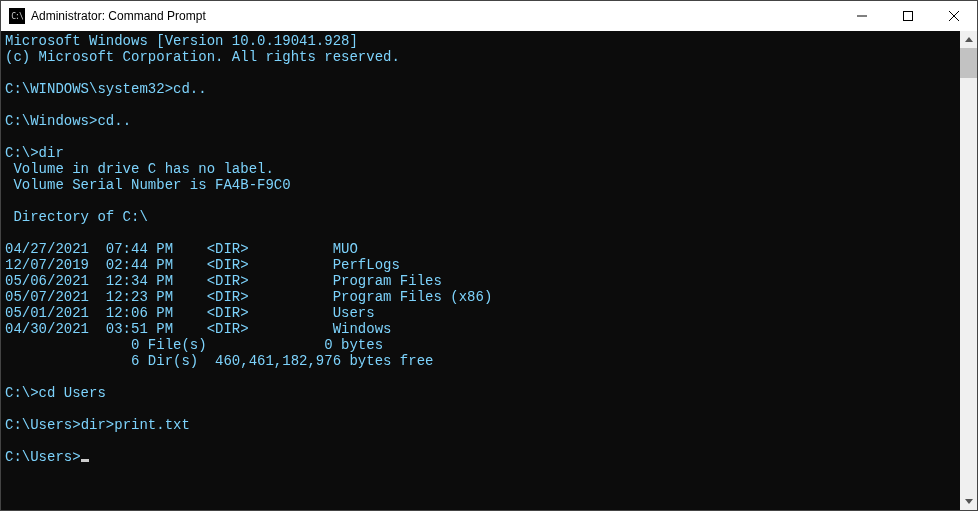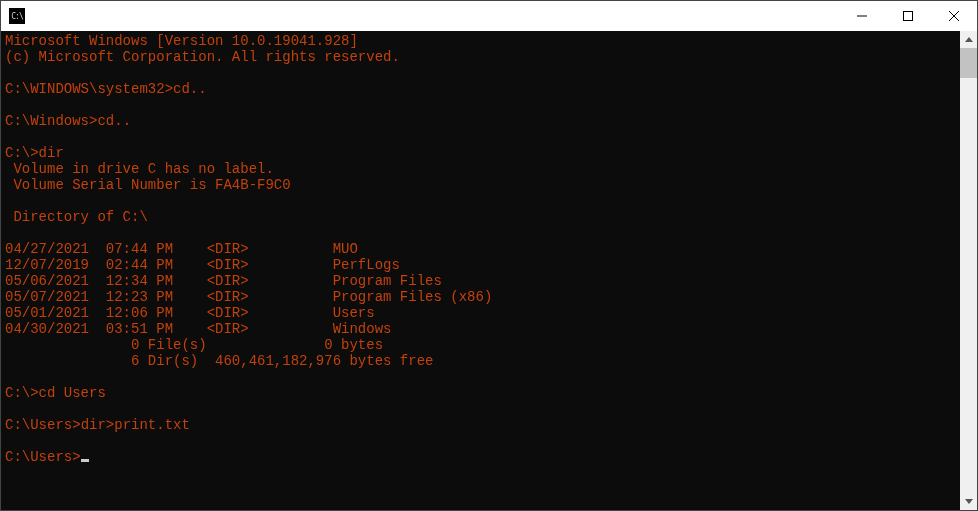--- a/index.html
+++ b/index.html
@@ -54,21 +54,21 @@
     .win-btn svg { display: block; }
     .content-wrap {
       flex: 1 1 auto;
       display: flex;
       background: #0c0c0c;
       overflow: hidden;
     }
     .terminal {
       flex: 1 1 auto;
       background: #0c0c0c;
-      color: #c2410c;
+      color: #7dd3fc;
       font-family: Consolas, "Courier New", monospace;
       font-size: 14px;
       line-height: 16px;
       padding: 2px 4px 0 4px;
       white-space: pre;
       overflow: hidden;
     }
     .scrollbar {
       width: 17px;
       background: #f0f0f0;
@@ -105,20 +105,21 @@
       margin-bottom: -1px;
     }
   </style>
 </head>
 <body>
 
 <div class="window">
 
   <div class="titlebar">
     <div class="titlebar-icon">C:\</div>
+    <div class="titlebar-text">Administrator: Command Prompt</div>
     <div class="titlebar-spacer"></div>
     <div class="win-btn">
       <svg width="10" height="10" viewBox="0 0 10 10">
           <line x1="0" y1="5" x2="10" y2="5" stroke="#000" stroke-width="1"></line>
         </svg>
     </div>
     <div class="win-btn">
       <svg width="10" height="10" viewBox="0 0 10 10">
           <rect x="0.5" y="0.5" width="9" height="9" fill="none" stroke="#000" stroke-width="1"></rect>
         </svg>

